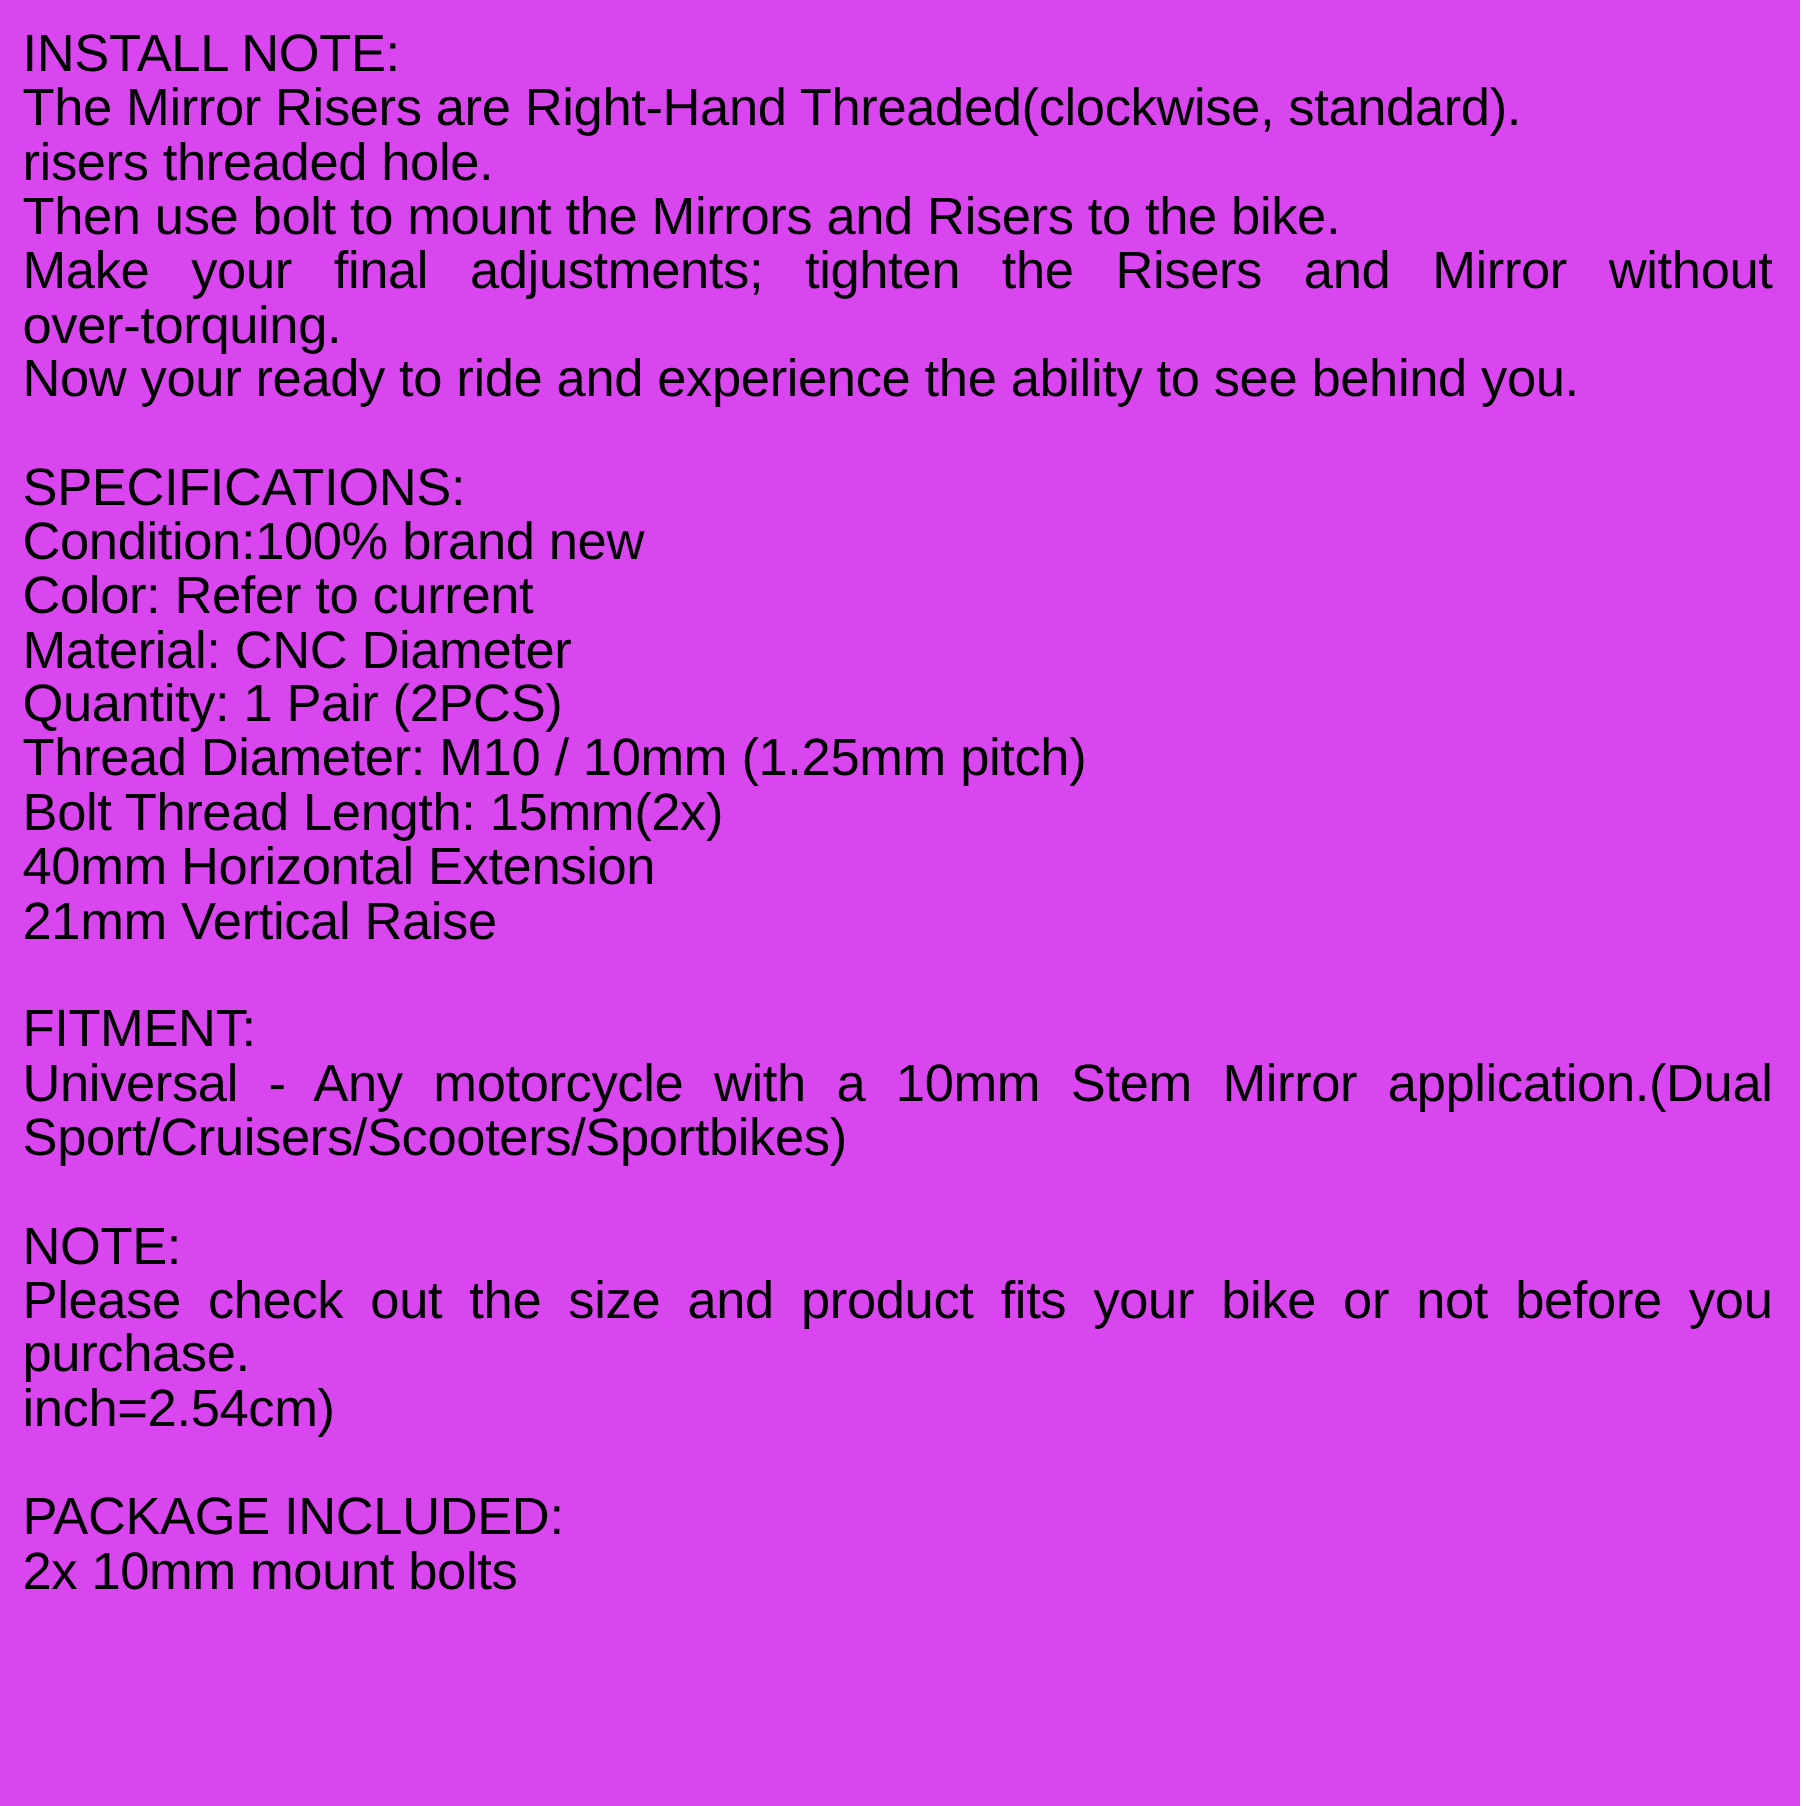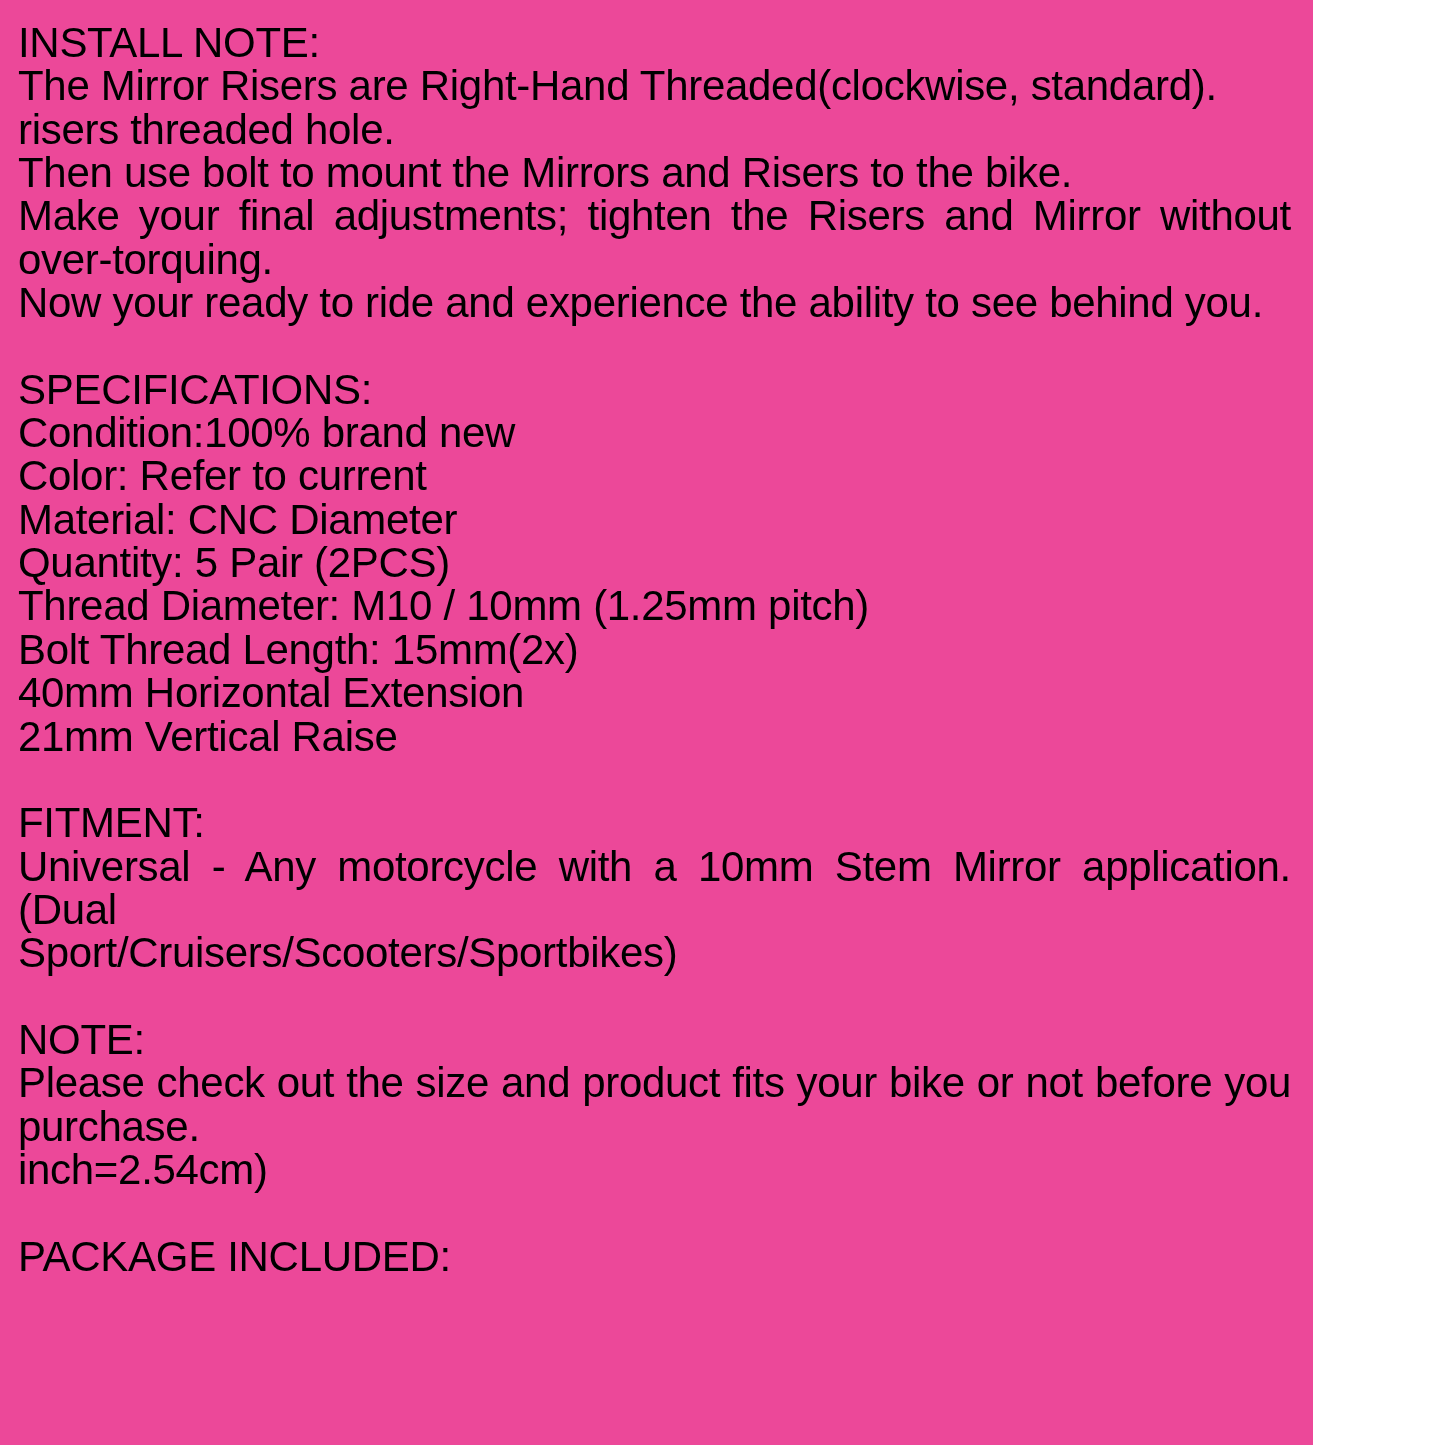--- a/index.html
+++ b/index.html
@@ -7,24 +7,24 @@
     padding: 0;
     background: #ffffff;
   }
   body {
     width: 1445px;
     height: 1445px;
     overflow: hidden;
   }
   .page {
     box-sizing: border-box;
-    width: 1313px;
+    width: 1440px;
     height: 1445px;
     padding: 21px 22px 0 18px;
-    background: #ec4899;
+    background: #d946ef;
     color: #000000;
     font-family: "Liberation Sans", sans-serif;
     font-size: 42px;
     line-height: 43.35px;
     letter-spacing: -0.3px;
   }
   .line {
     white-space: normal;
     text-align: left;
   }
@@ -49,21 +49,21 @@
   <div class="line stretch">Make your final adjustments; tighten the Risers and Mirror without</div>
   <div class="line">over-torquing.</div>
   <div class="line">Now your ready to ride and experience the ability to see behind you.</div>
 
   <div class="blank-line"></div>
 
   <div class="line">SPECIFICATIONS:</div>
   <div class="line">Condition:100% brand new</div>
   <div class="line">Color: Refer to current</div>
   <div class="line">Material: CNC Diameter</div>
-  <div class="line">Quantity: 5 Pair (2PCS)</div>
+  <div class="line">Quantity: 1 Pair (2PCS)</div>
   <div class="line">Thread Diameter: M10 / 10mm (1.25mm pitch)</div>
   <div class="line">Bolt Thread Length: 15mm(2x)</div>
   <div class="line">40mm Horizontal Extension</div>
   <div class="line">21mm Vertical Raise</div>
 
   <div class="blank-line"></div>
 
   <div class="line">FITMENT:</div>
   <div class="line stretch">Universal - Any motorcycle with a 10mm Stem Mirror application.(Dual</div>
   <div class="line">Sport/Cruisers/Scooters/Sportbikes)</div>
@@ -71,14 +71,15 @@
   <div class="blank-line"></div>
 
   <div class="line">NOTE:</div>
   <div class="line stretch">Please check out the size and product fits your bike or not before you</div>
   <div class="line">purchase.</div>
   <div class="line">inch=2.54cm)</div>
 
   <div class="blank-line"></div>
 
   <div class="line">PACKAGE INCLUDED:</div>
+  <div class="line">2x 10mm mount bolts</div>
 
 </div>
 
 </body></html>

